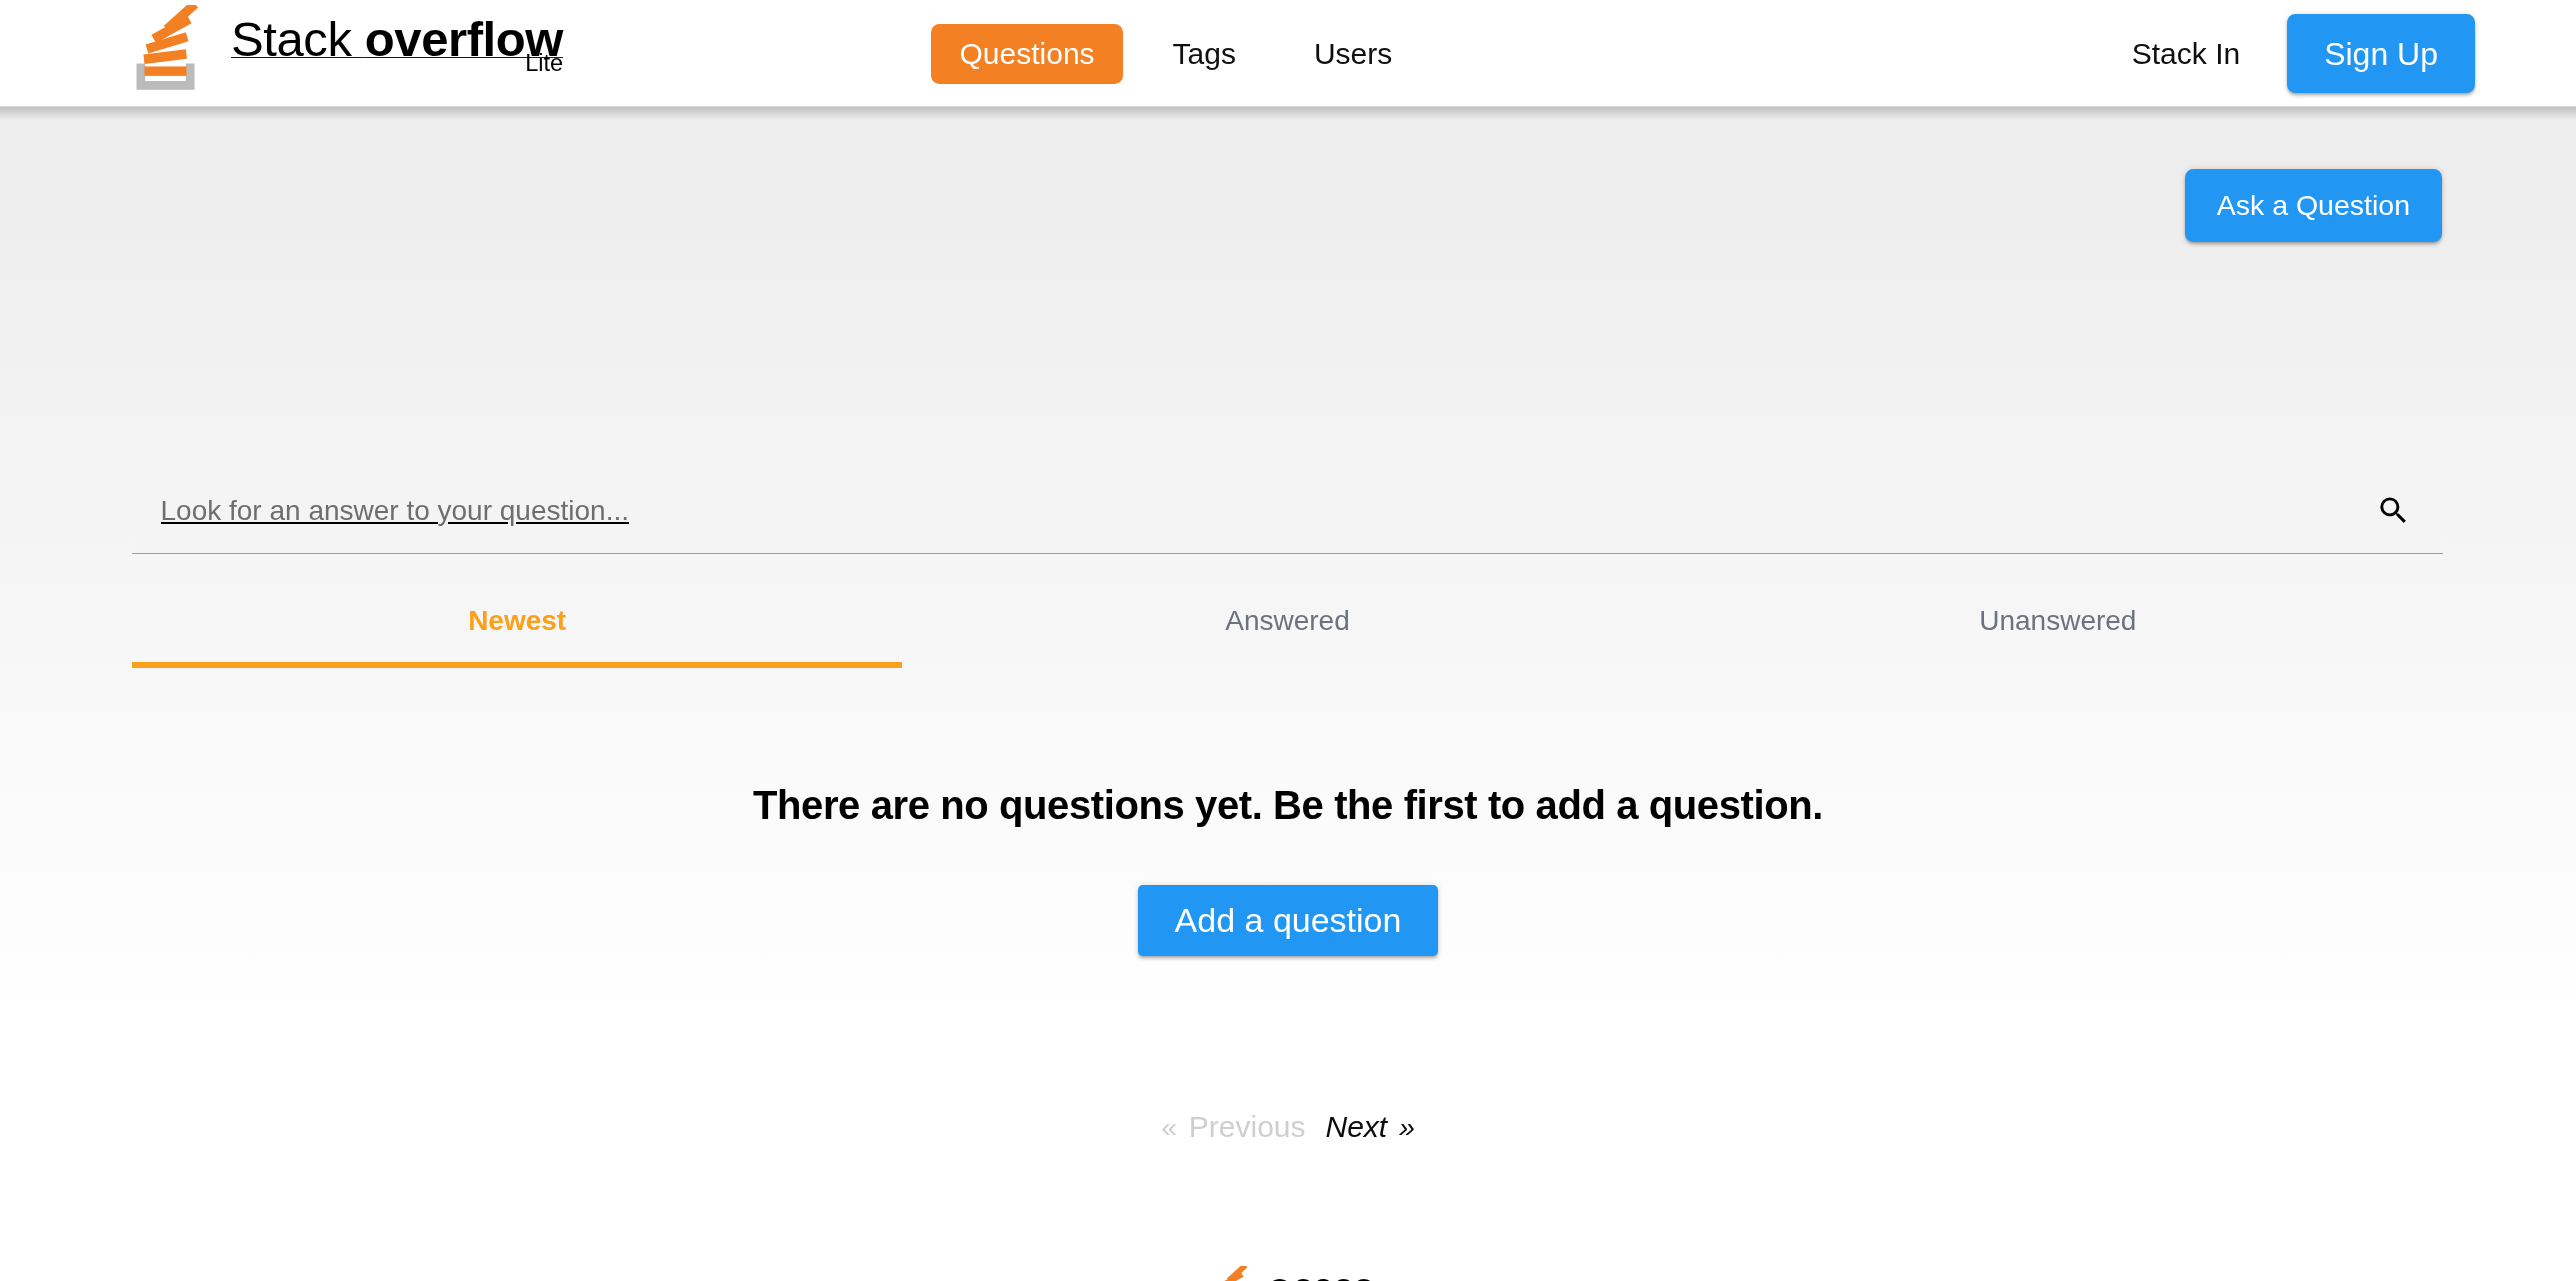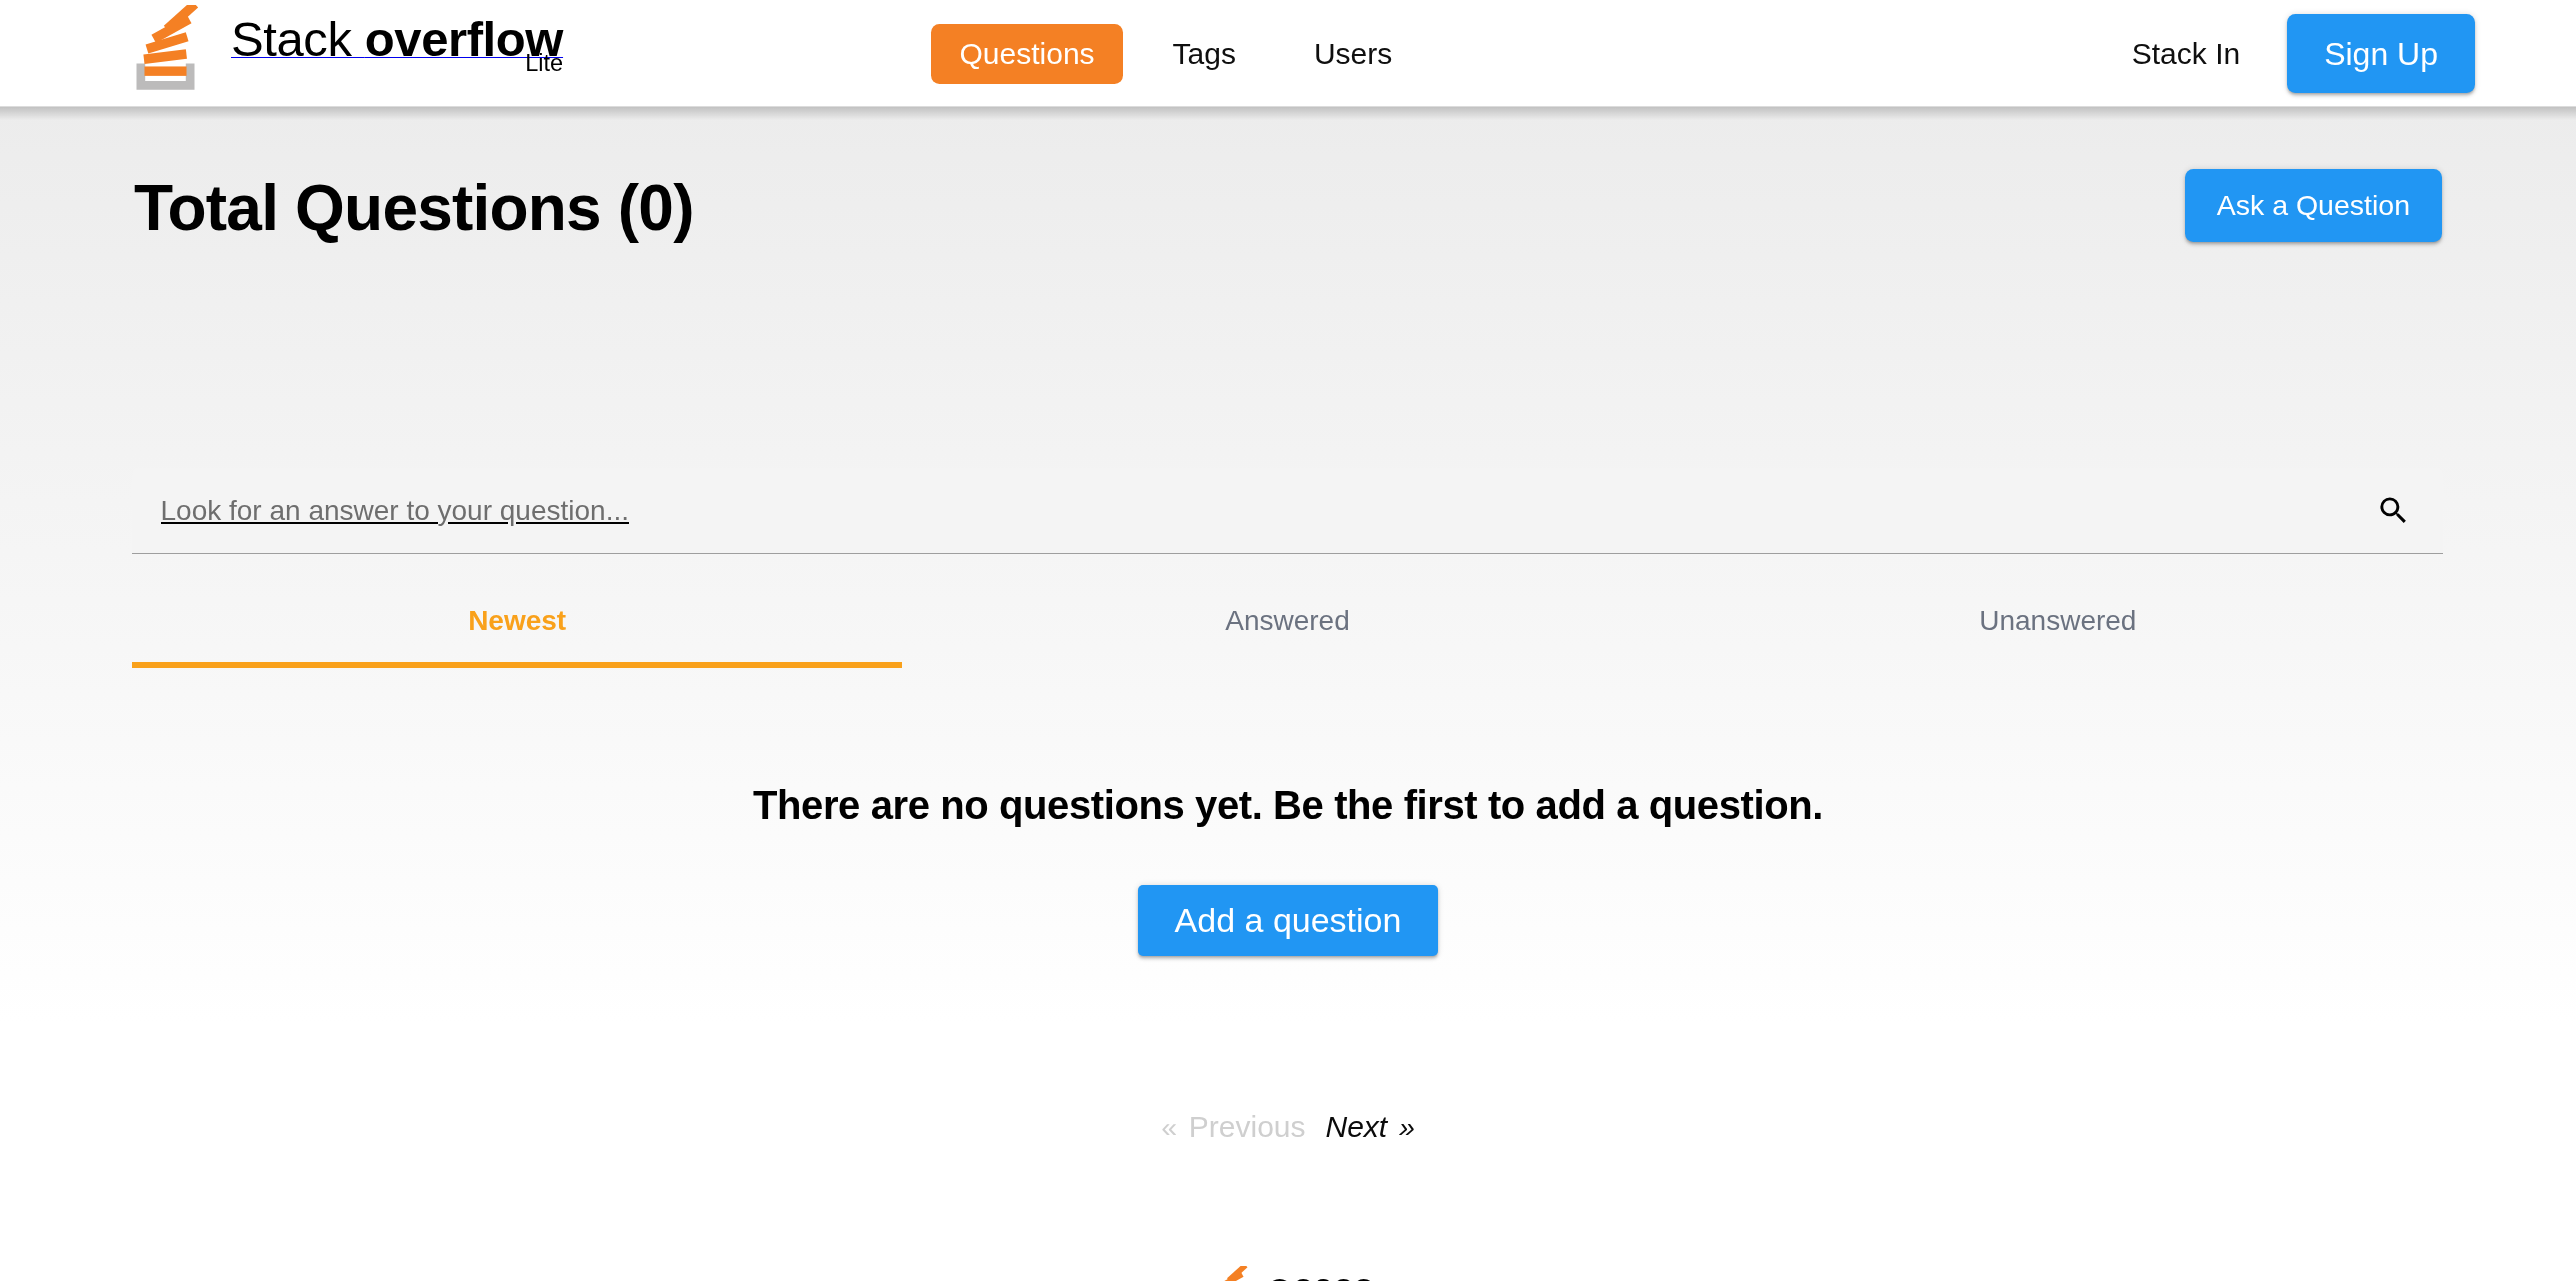--- a/index.html
+++ b/index.html
@@ -363,21 +363,20 @@
 
   <div class="nav-right">
     <a class="signin-link" href="#">Stack In</a>
     <button class="btn-blue signup-btn">Sign Up</button>
   </div>
 </div>
 
 <div class="page">
 
   <div class="title-row">
-    <h1 class="page-title">Total Questions (0)</h1>
     <button class="btn-blue ask-btn">Ask a Question</button>
   </div>
 
   <div class="search-wrap">
     <input class="search-input" type="text" placeholder="Look for an answer to your question..." style="">
     <button class="search-icon-btn">
       <svg width="35" height="35" viewBox="0 0 24 24">
         <path fill="#000" d="M15.5 14h-.79l-.28-.27A6.471 6.471 0 0 0 16 9.5 6.5 6.5 0 1 0 9.5 16c1.61 0 3.09-.59 4.23-1.57l.27.28v.79l5 4.99L20.49 19l-4.99-5zm-6 0C7.01 14 5 11.99 5 9.5S7.01 5 9.5 5 14 7.01 14 9.5 11.99 14 9.5 14z"></path>
       </svg>
     </button>

